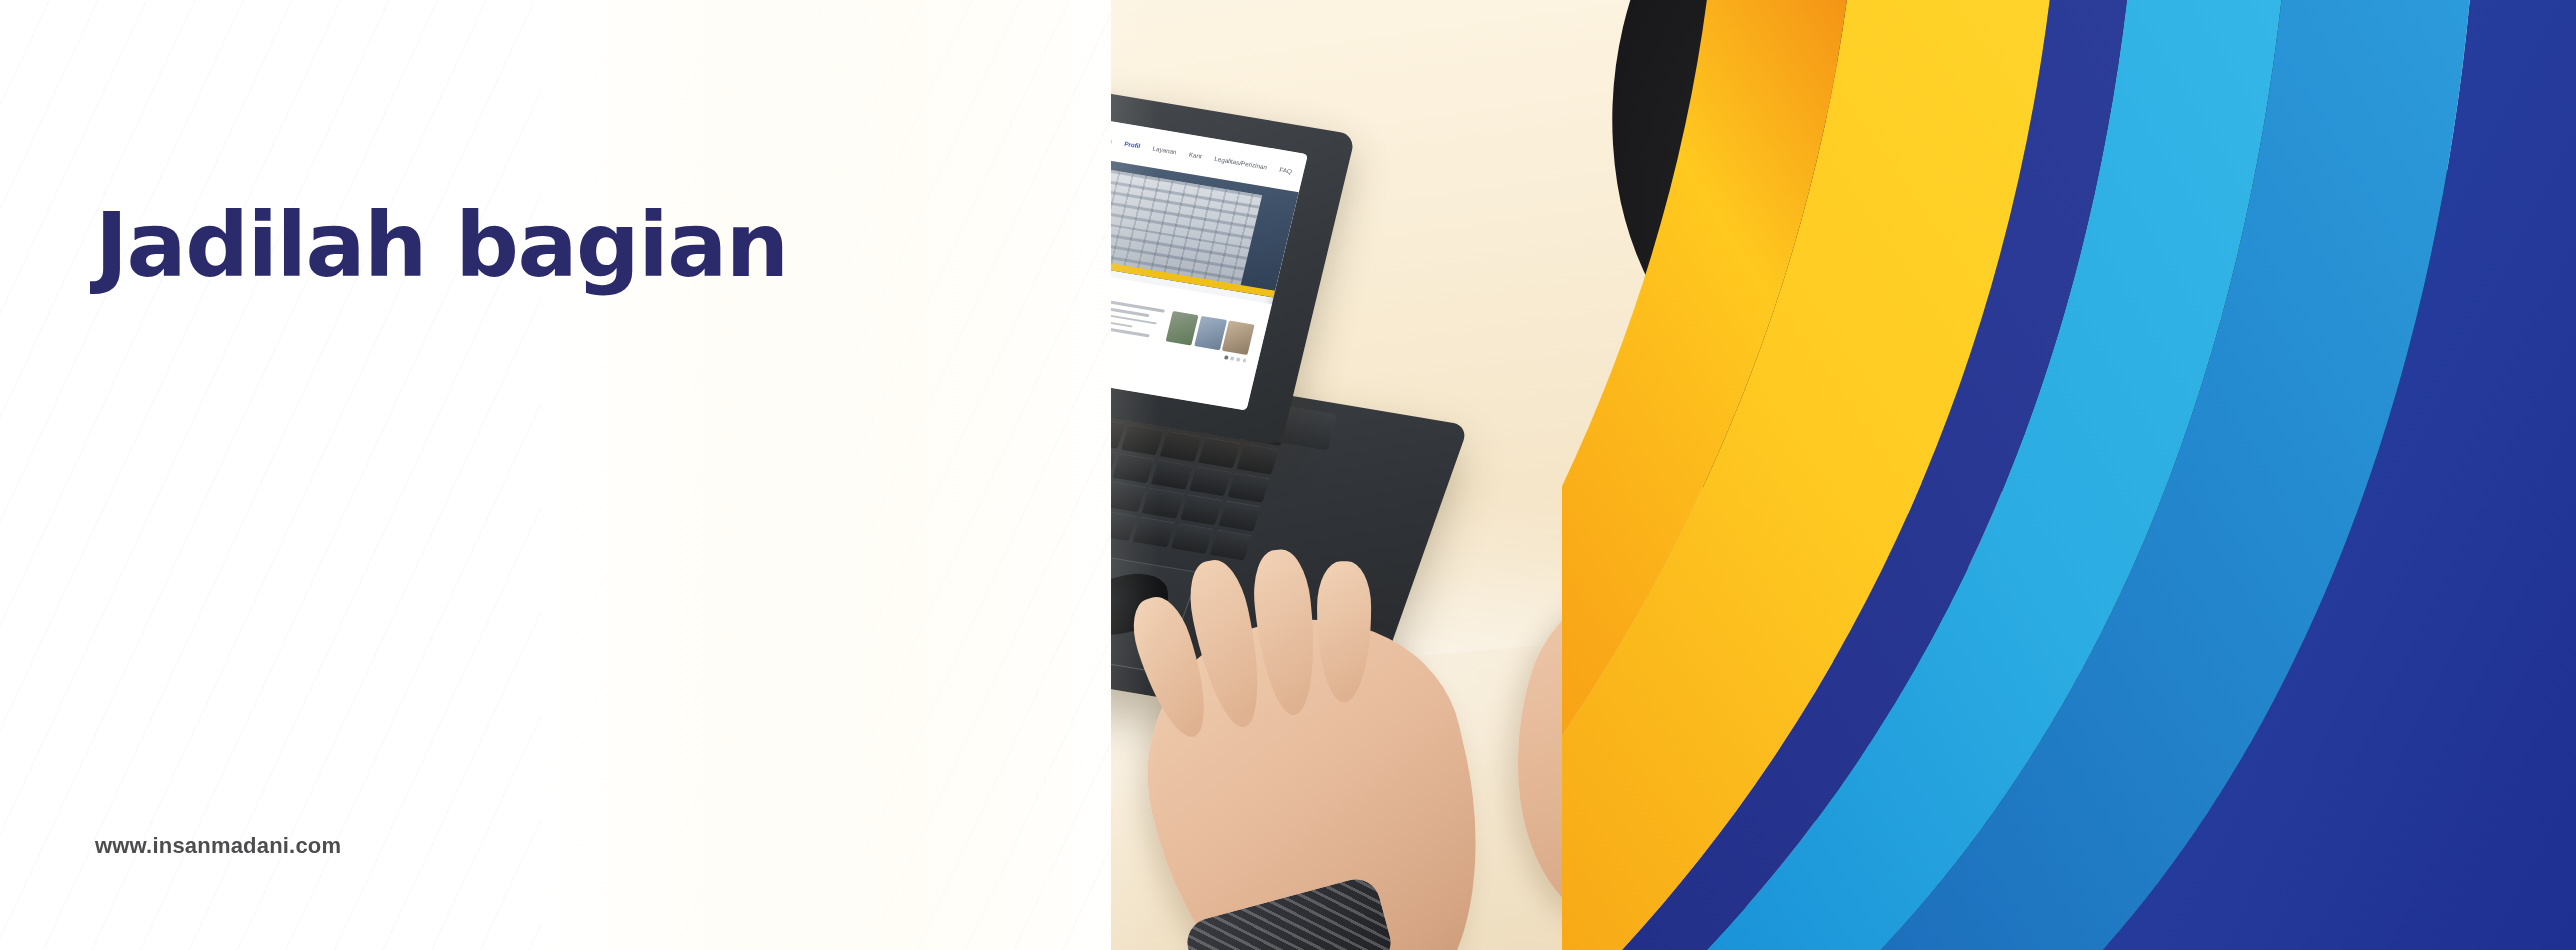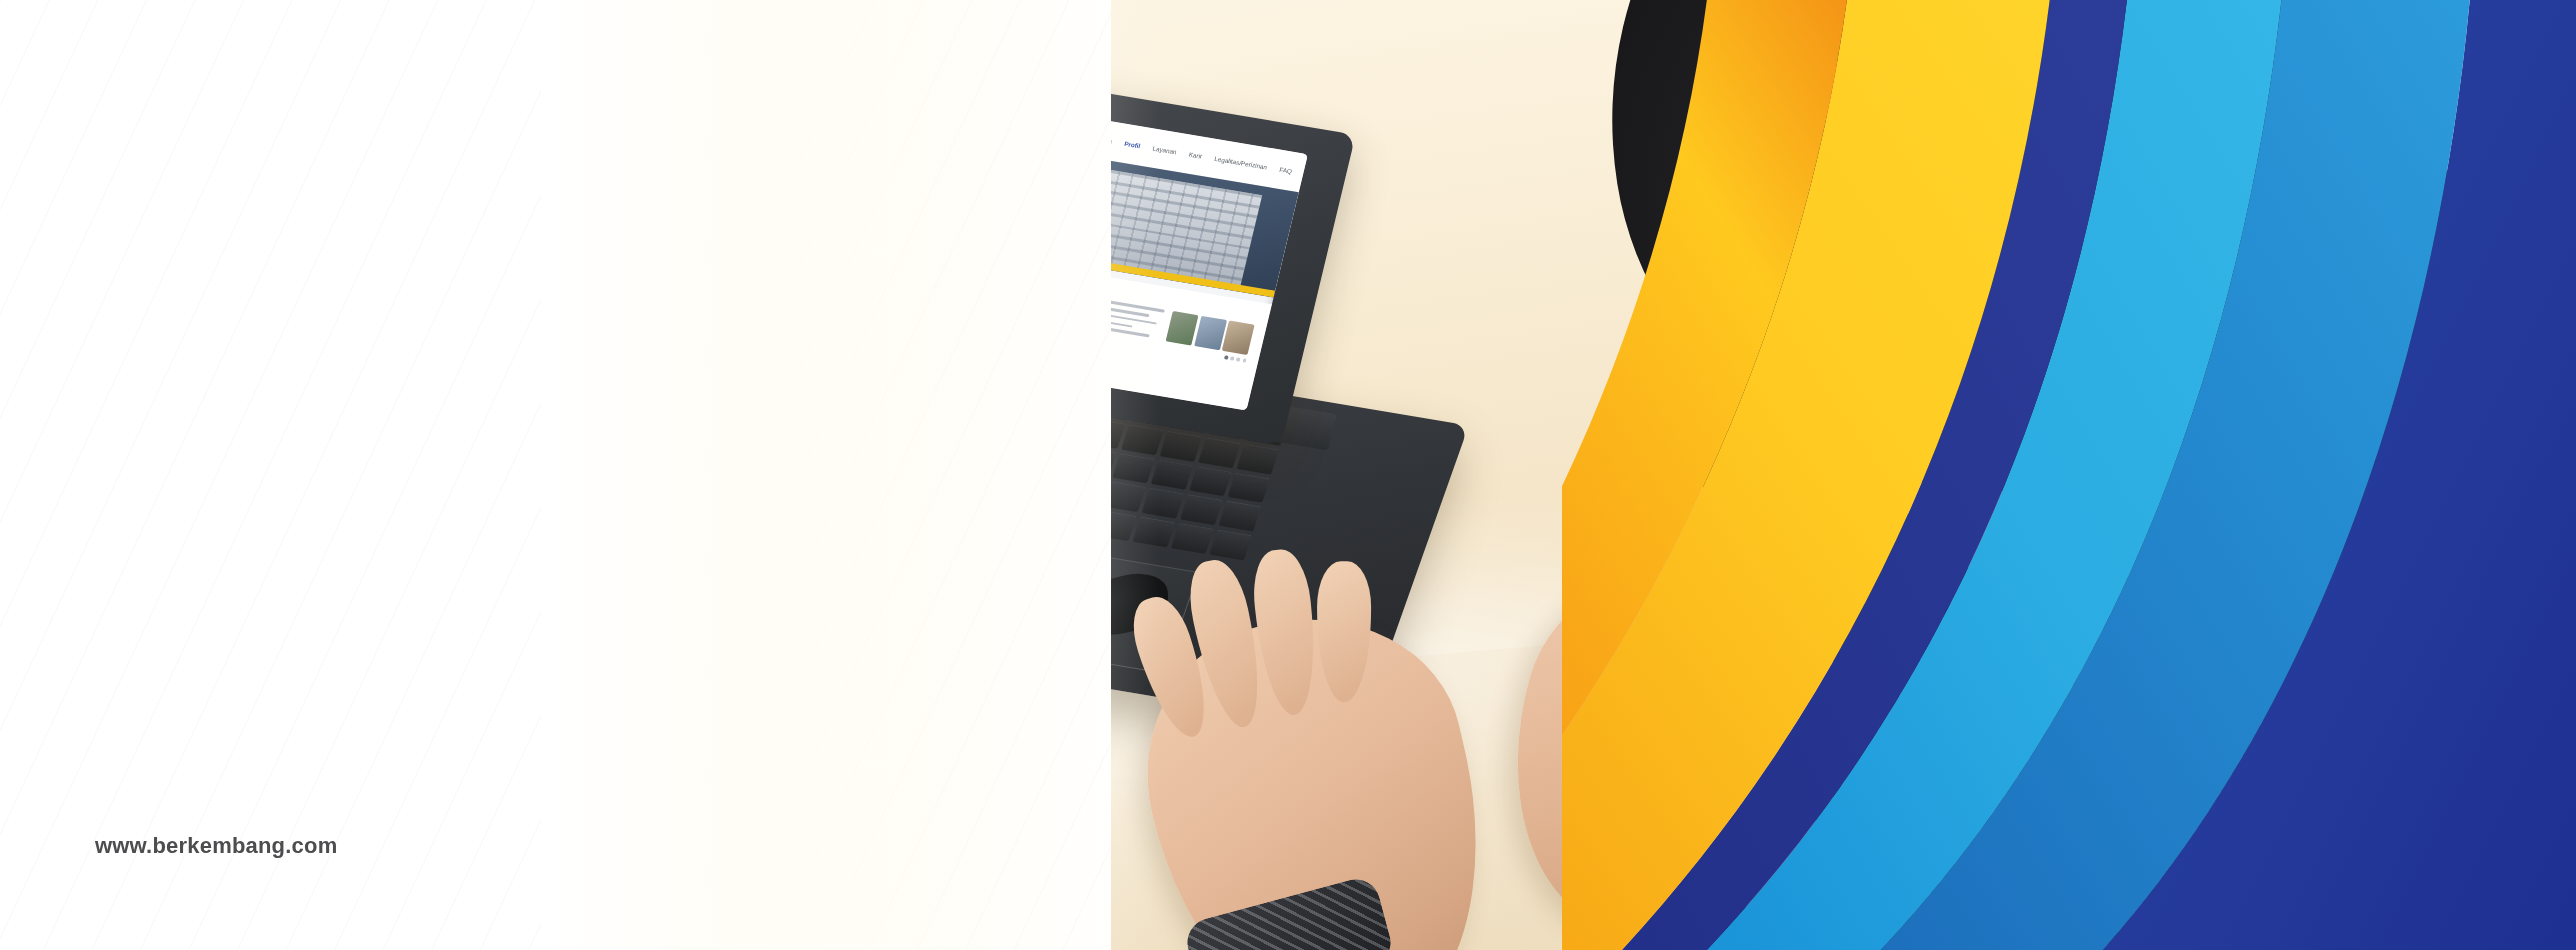--- a/index.html
+++ b/index.html
@@ -489,18 +489,19 @@
       <path d="M585,0 C540,380 400,720 150,984 L62,984 C318,706 460,360 505,0 Z" fill="url(#gNavy)"></path>
 
       <path d="M505,0 C460,360 318,706 62,984 L-180,984 C100,690 250,330 295,0 Z" fill="url(#gAmber)"></path>
 
       <path d="M295,0 C250,330 100,690 -180,984 L-330,984 C-40,676 108,322 150,0 Z" fill="url(#gOrange)"></path>
     </svg>
   </div>
 
   <div class="content">
     <h1 class="headline">
+      <span>Jadilah bagian</span>
     </h1>
-    <div class="url">www.berkembang.com</div>
+    <div class="url">www.insanmadani.com</div>
   </div>
 
 </div>
 
 
 </body></html>

